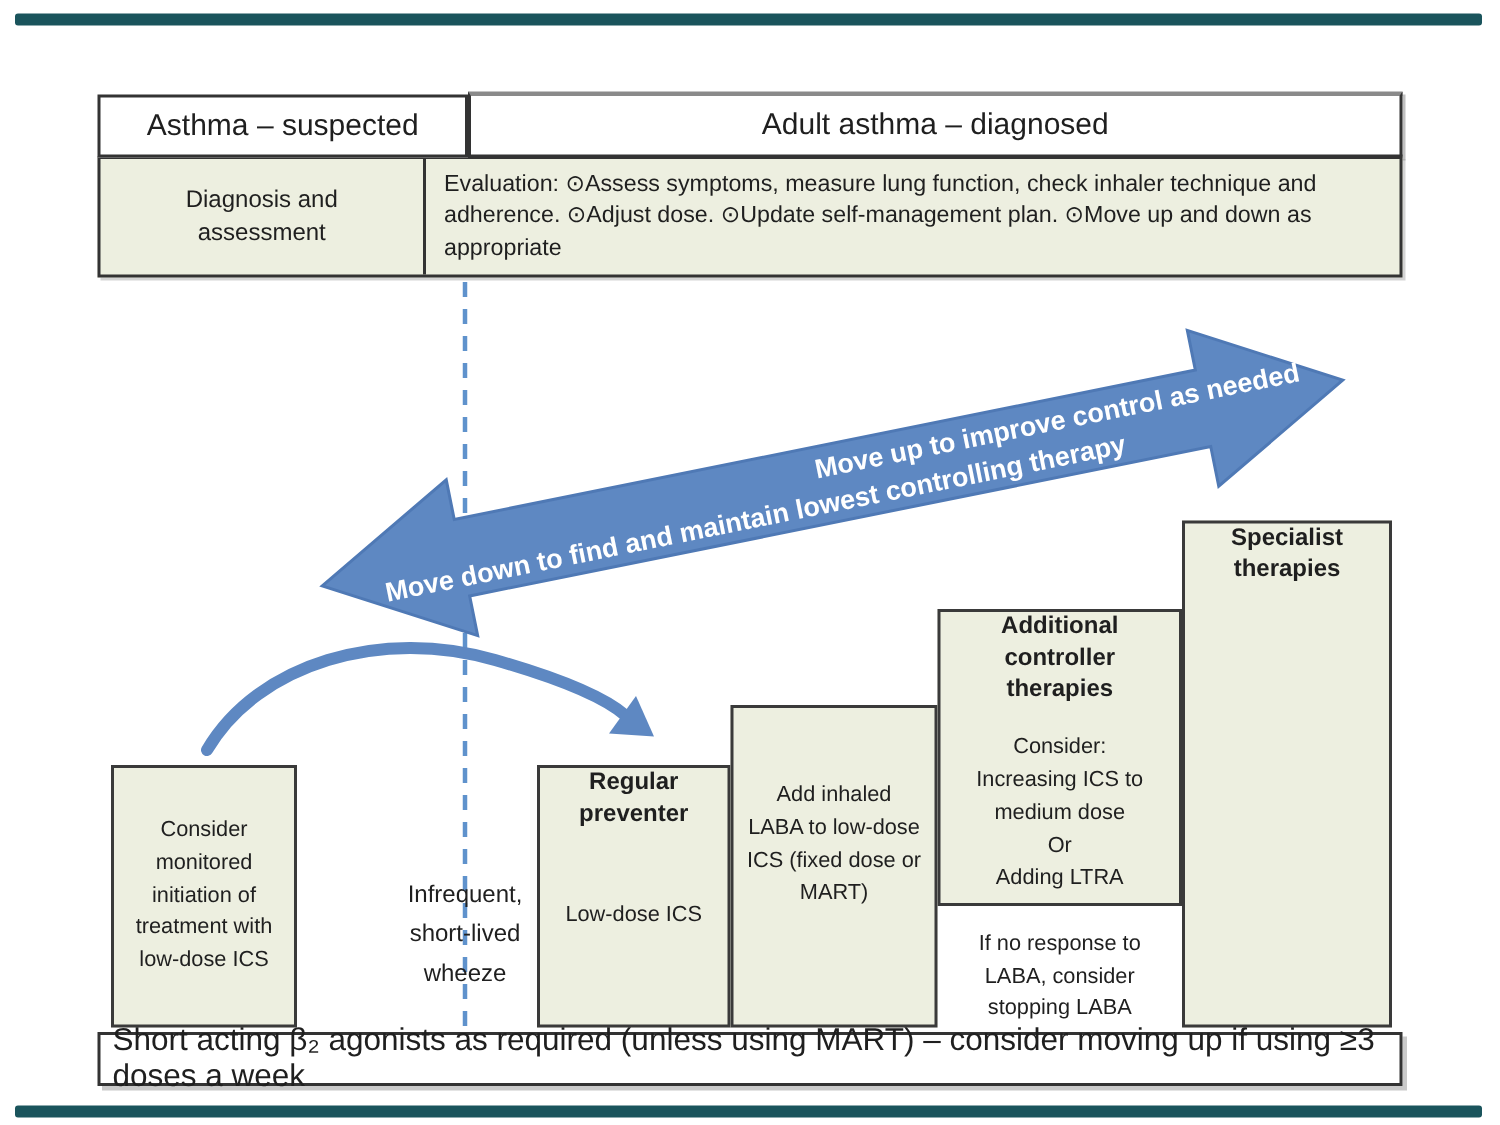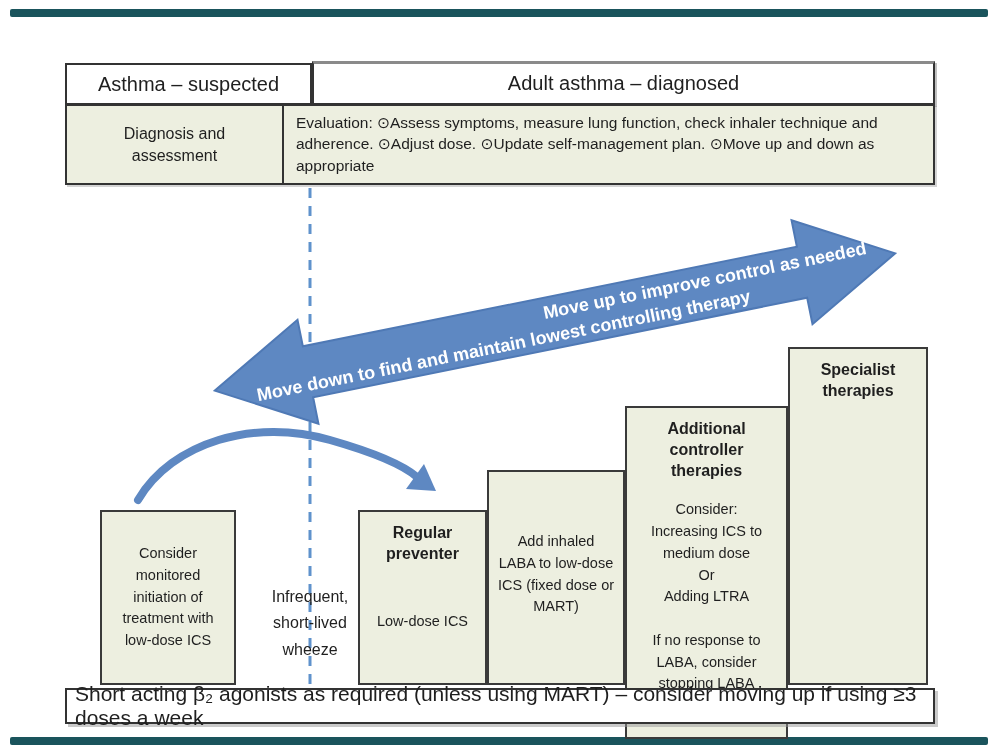--- a/index.html
+++ b/index.html
@@ -17,29 +17,29 @@
   #hdr-right{left:312px;top:61px;width:623px;height:44px;z-index:2;box-shadow:2px 2px 0 rgba(140,140,140,.55);border-top:3px solid #8a8a8a;}
 
   #eval-row{left:65px;top:104px;width:870px;height:81px;background:#edefe0;display:flex;z-index:2;box-shadow:2px 2px 0 rgba(160,160,160,.45);}
   #eval-left{width:217px;border-right:2px solid #333;display:flex;align-items:center;justify-content:center;text-align:center;font-size:16px;line-height:1.35;box-sizing:border-box;}
   #eval-right{flex:1;padding:6px 10px 4px 12px;font-size:15.5px;line-height:1.38;white-space:pre-line;box-sizing:border-box;}
 
   svg.flow{position:absolute;left:0;top:0;z-index:1;}
   .arrow-label{fill:#ffffff;font-weight:bold;font-size:18px;font-family:"Liberation Sans",sans-serif;}
 
   .step{position:absolute;border:2px solid #3a3a3a;background:#edefe0;box-sizing:border-box;
-        display:flex;flex-direction:column;align-items:center;text-align:center;z-index:2;padding:11px 4px;}
+        display:flex;flex-direction:column;align-items:center;text-align:center;z-index:2;padding:0 4px;}
   .step .title{font-weight:bold;font-size:16px;line-height:1.3;}
   .step .body{font-size:14.5px;line-height:1.5;white-space:pre-line;}
-  #step-1{left:100px;top:510px;width:136px;height:175px;justify-content:center;}
+  #step-1{left:74px;top:510px;width:124px;height:175px;justify-content:center;}
   #step-2{left:358px;top:510px;width:129px;height:175px;}
   #step-2 .body{margin-top:46px;}
   #step-3{left:487px;top:470px;width:138px;height:215px;}
   #step-3 .body{margin-top:48px;}
-  #step-4{left:625px;top:406px;width:163px;height:333px;}
+  #step-4{left:625px;top:406px;width:163px;height:198px;}
   #step-4 .body{margin-top:18px;}
   #step-5{left:788px;top:347px;width:140px;height:338px;}
   #step-5 .note{margin-top:80px;font-style:italic;font-size:15px;line-height:1.45;white-space:pre-line;}
 
   #wheeze{position:absolute;left:252px;top:584px;width:116px;text-align:center;
           font-size:16px;line-height:1.65;z-index:2;white-space:pre-line;}
 
   #saba-bar{left:65px;top:688px;width:870px;height:36px;display:flex;align-items:center;
             padding-left:8px;font-size:21px;z-index:2;box-shadow:3px 3px 0 rgba(150,150,150,.5);}
 </style>

